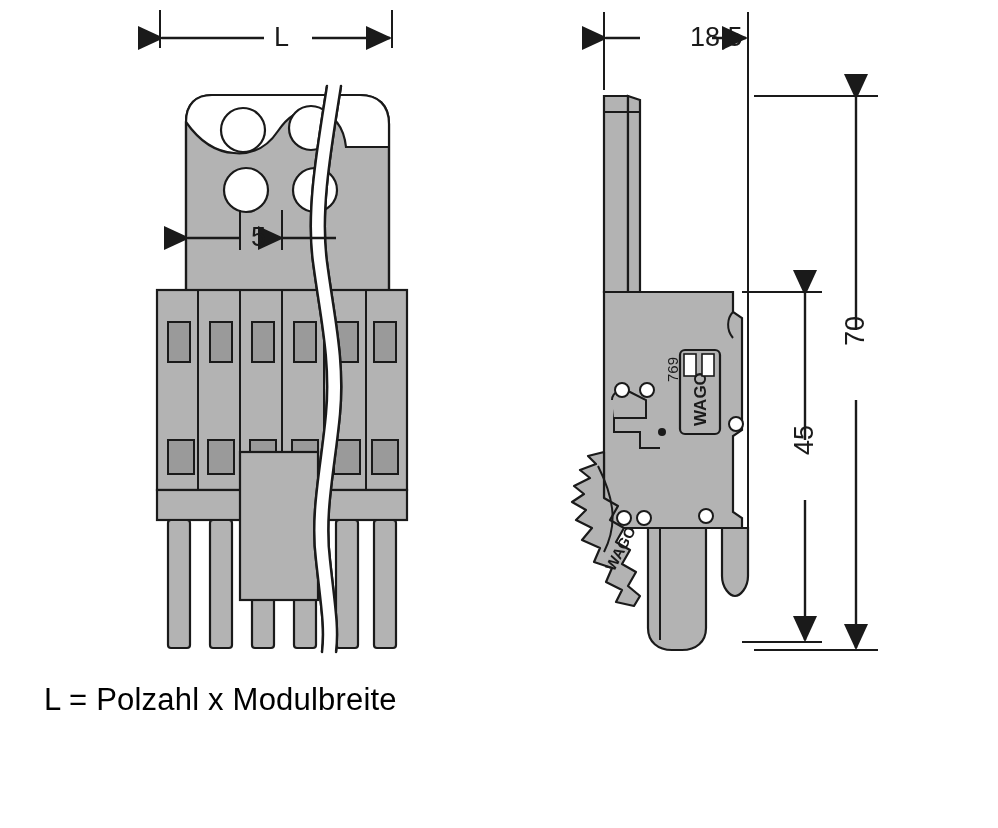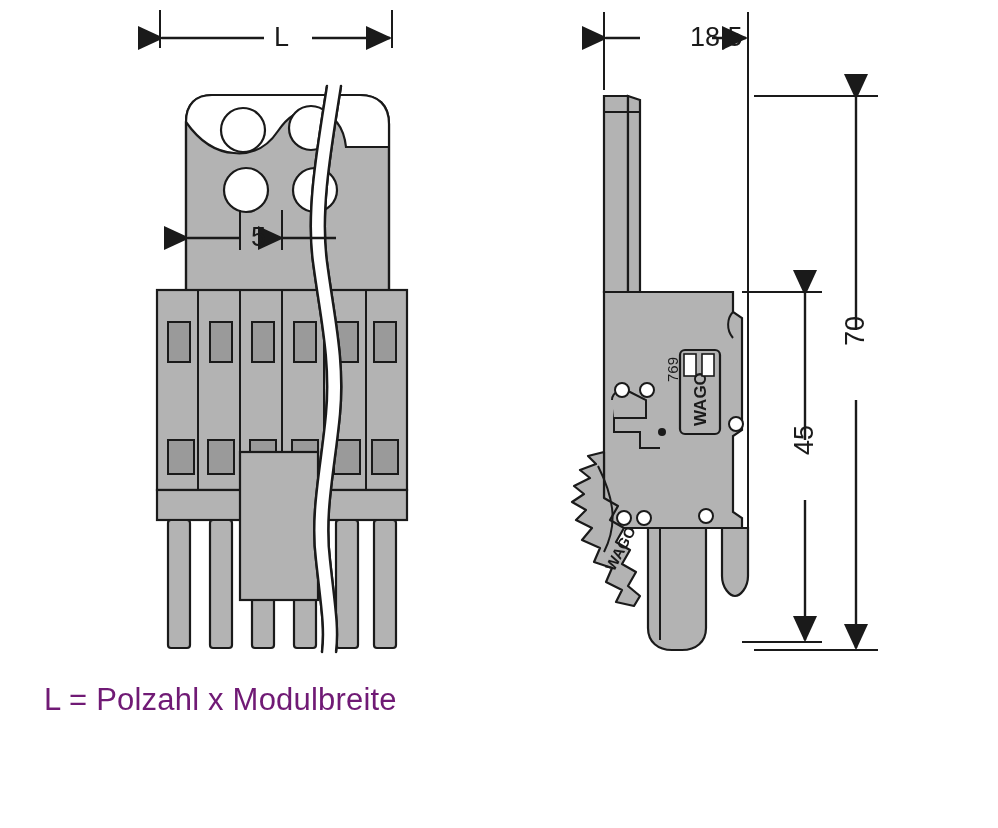--- a/index.html
+++ b/index.html
@@ -22,21 +22,21 @@
     left: 0;
     top: 0;
     width: 998px;
     height: 828px;
   }
   .caption {
     position: absolute;
     left: 44px;
     top: 682px;
     font-size: 31px;
-    color: #701a75;
+    color: #000000;
     letter-spacing: 0.2px;
     white-space: nowrap;
   }
   .dim-label {
     position: absolute;
     font-size: 27px;
     color: #1a1a1a;
     white-space: nowrap;
   }
   .dim-L      { left: 274px; top: 22px; }

